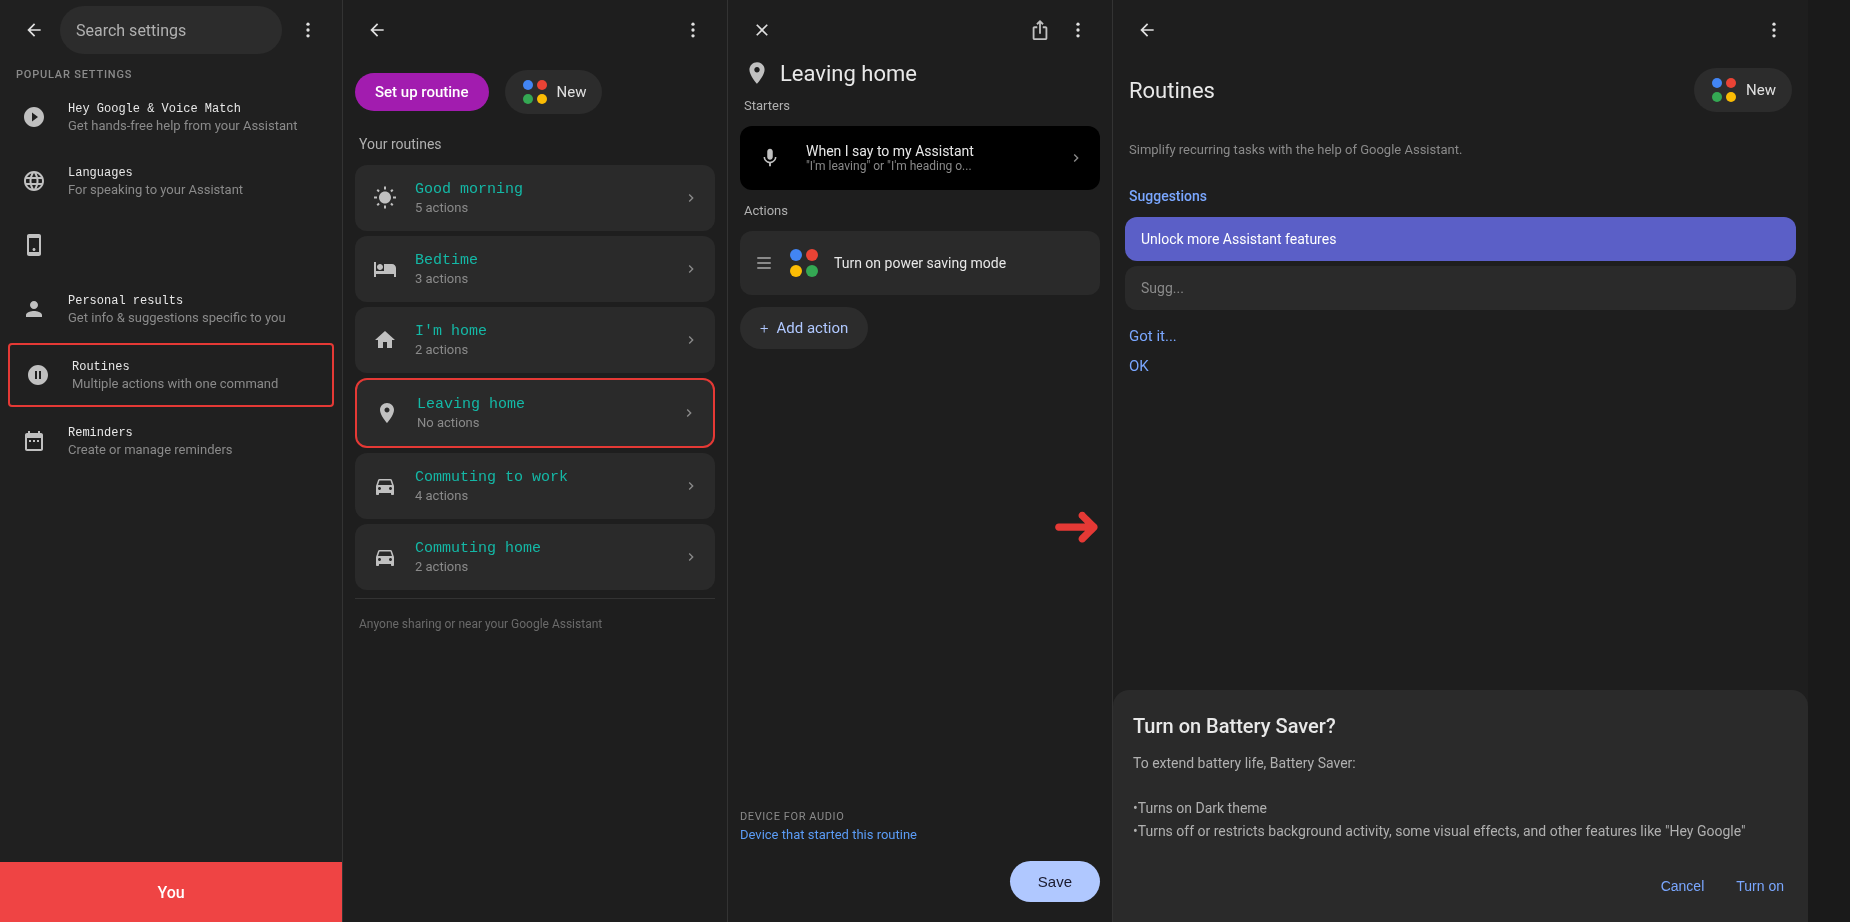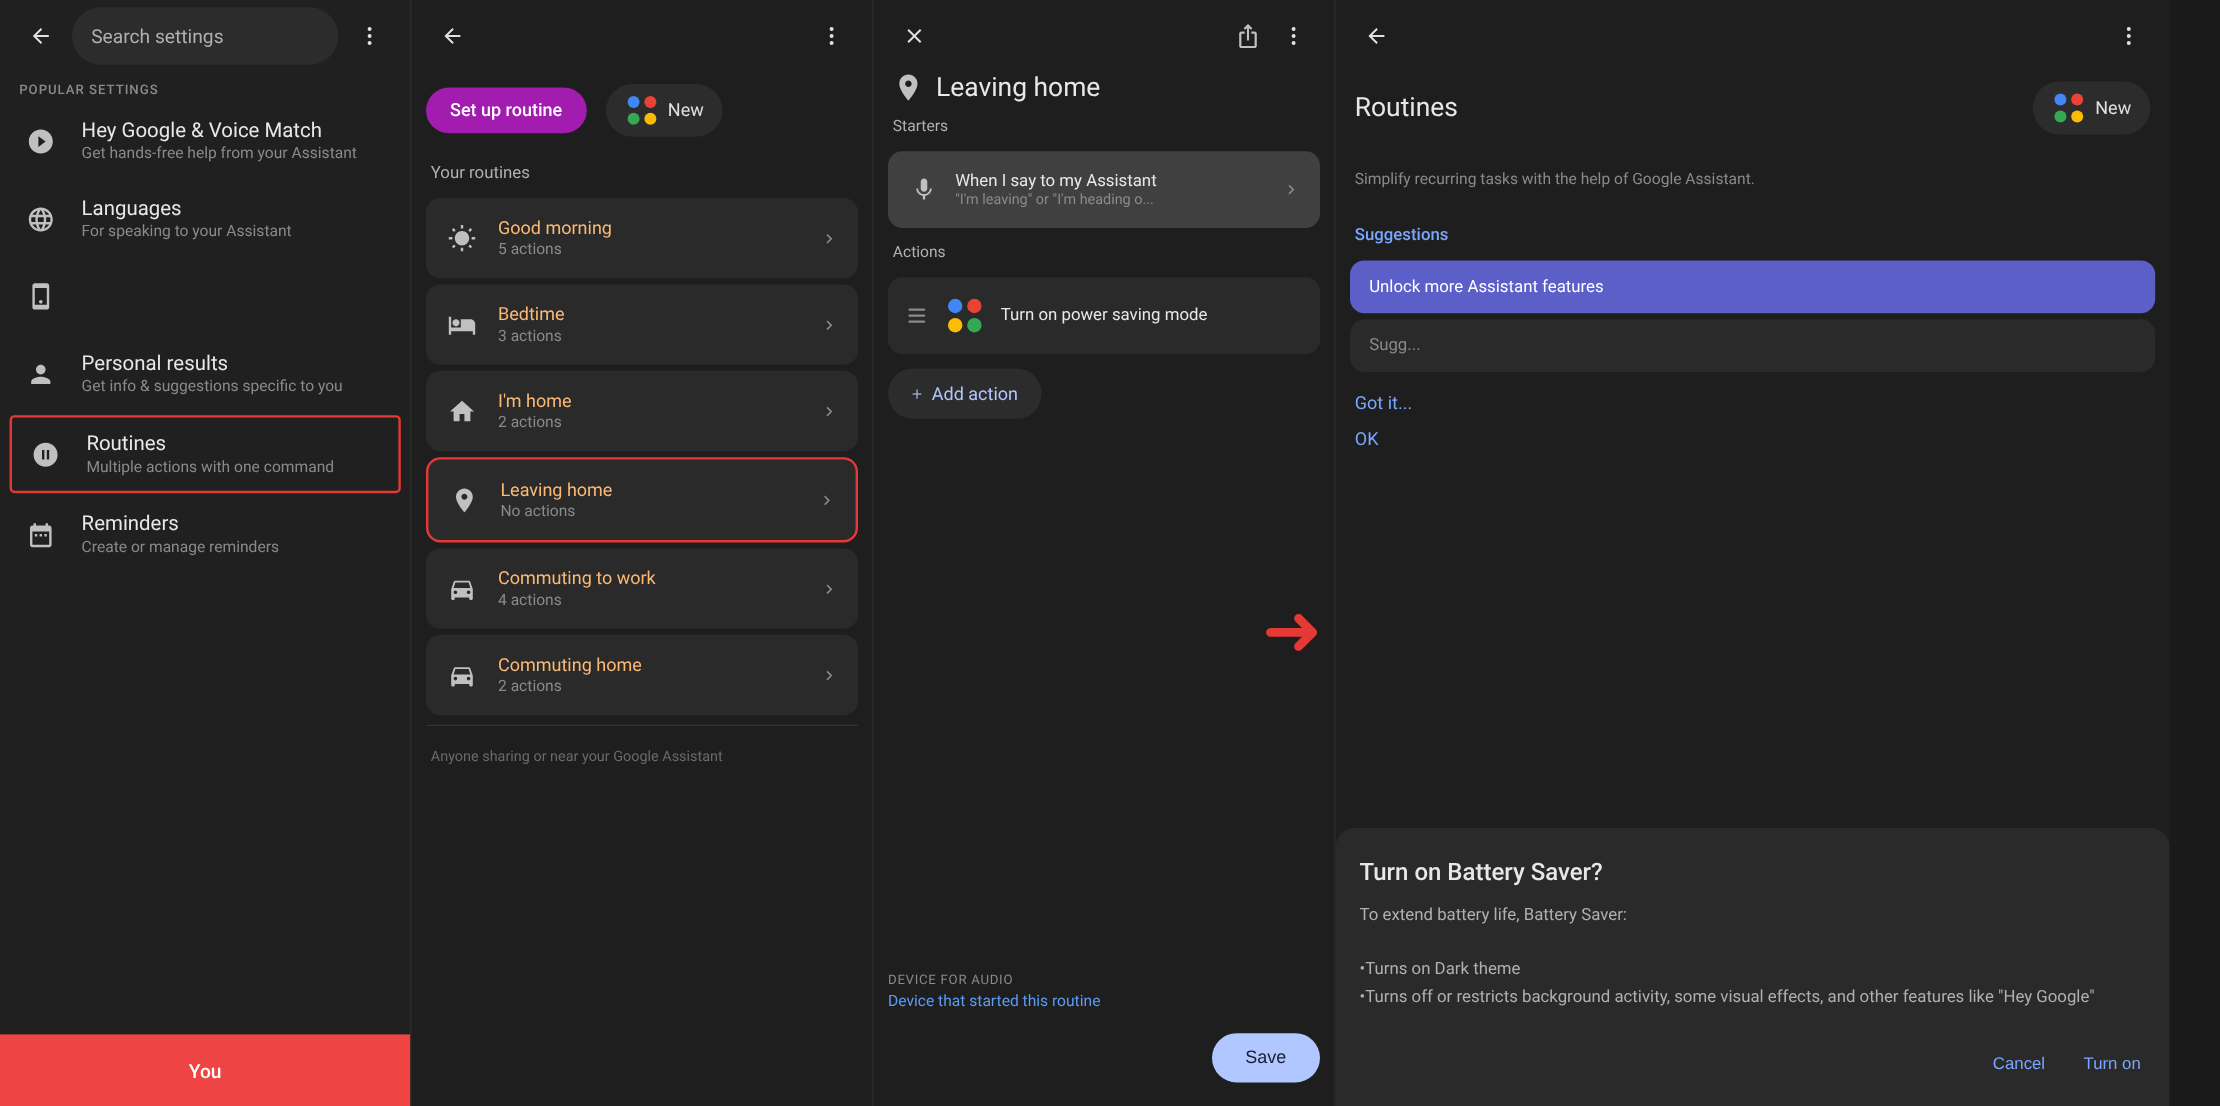--- a/index.html
+++ b/index.html
@@ -132,23 +132,24 @@
       display: flex;
       align-items: center;
       justify-content: center;
       flex-shrink: 0;
     }
 
     .settings-item-icon svg { fill: #c0c0c0; }
 
     .settings-item-text { flex: 1; }
     .settings-item-title {
-      font-size: 17px;
+      font-size: 12px;
       color: #e8e8e8;
       font-weight: 400;
+      font-family: Liberation Mono, monospace;
     }
     .settings-item-sub {
       font-size: 13px;
       color: #8a8a8a;
       margin-top: 2px;
     }
 
     
     .bottom-tab {
       position: absolute;
@@ -232,22 +233,23 @@
       align-items: center;
       justify-content: center;
       flex-shrink: 0;
     }
 
     .routine-item-icon svg { fill: #c0c0c0; }
 
     .routine-item-text { flex: 1; }
     .routine-item-title {
       font-size: 15px;
-      color: #fdba74;
+      color: #14b8a6;
       font-weight: 400;
+      font-family: Liberation Mono, monospace;
     }
     .routine-item-sub {
       font-size: 13px;
       color: #8a8a8a;
       margin-top: 2px;
     }
 
     .chevron-right {
       width: 20px;
       height: 20px;
@@ -267,26 +269,26 @@
 
     .section-title {
       font-size: 13px;
       color: #b0b0b0;
       padding: 8px 16px 8px;
     }
 
     .starter-item {
       display: flex;
       align-items: center;
-      background: #404040;
+      background: #000000;
       border-radius: 12px;
       margin: 5px 12px;
       padding: 16px 14px;
       cursor: pointer;
-      gap: 10px;
+      gap: 20px;
     }
 
     .starter-item-icon {
       width: 32px;
       height: 32px;
       display: flex;
       align-items: center;
       justify-content: center;
     }
     .starter-item-icon svg { fill: #c0c0c0; }

